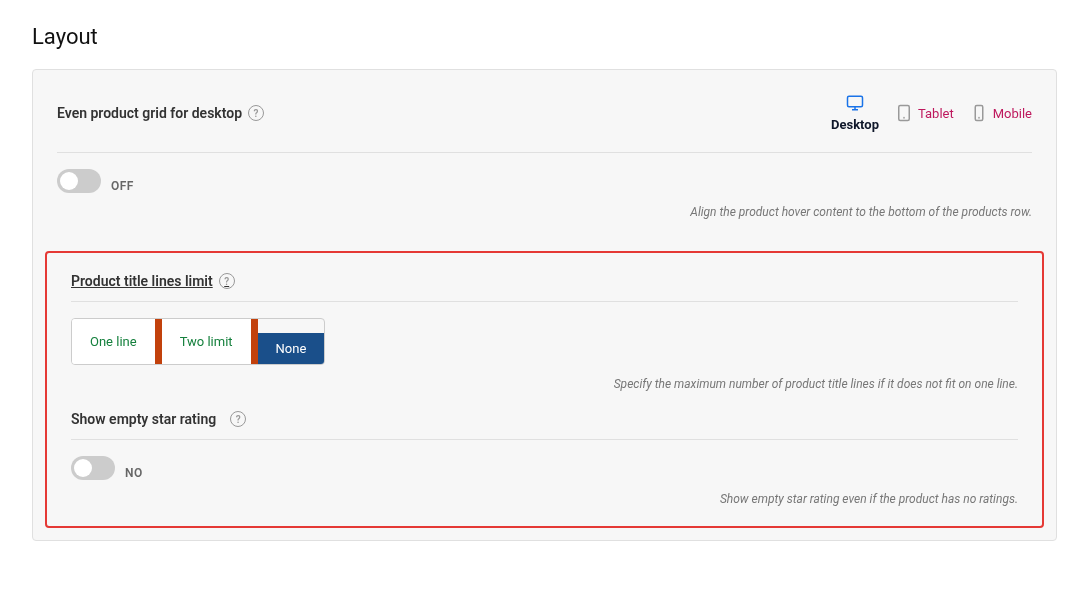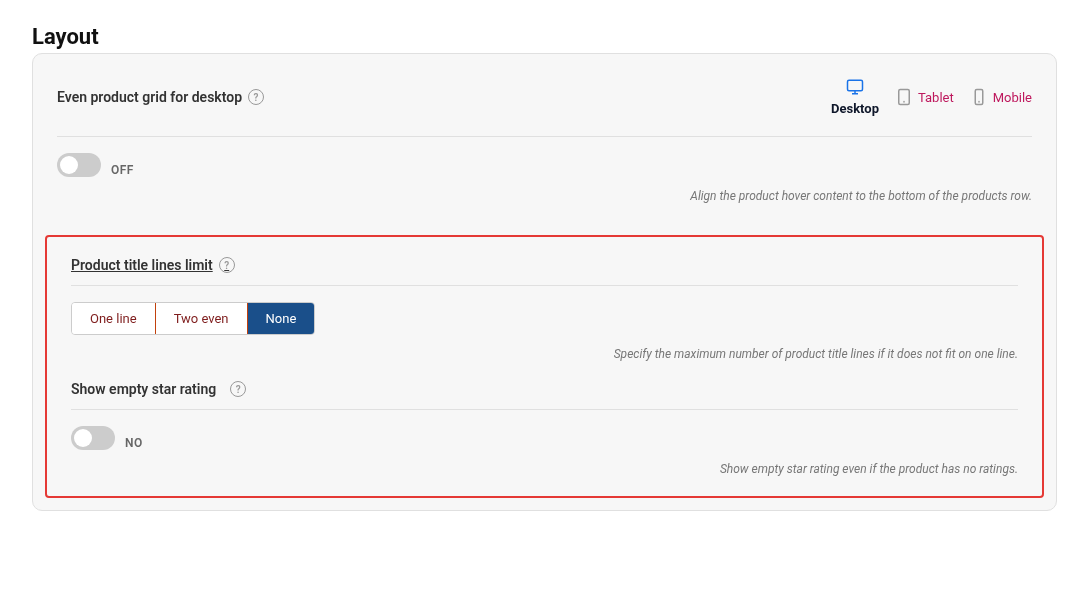--- a/index.html
+++ b/index.html
@@ -8,28 +8,28 @@
       background: #fff;
       color: #333;
       font-size: 14px;
     }
     .page-wrapper {
       padding: 24px 32px;
       max-width: 1089px;
     }
     .page-title {
       font-size: 22px;
-      font-weight: 700;
-      margin-bottom: 4px;
+      font-weight: 400;
+      margin-bottom: 20px;
       color: #111;
     }
     .main-card {
       background: #f7f7f7;
       border: 1px solid #e0e0e0;
-      border-radius: 10px;
+      border-radius: 4px;
       padding: 0;
     }
     .section {
       padding: 20px 24px;
     }
     .section-header {
       display: flex;
       justify-content: space-between;
       align-items: center;
       margin-bottom: 16px;
@@ -152,26 +152,27 @@
       overflow: hidden;
       width: fit-content;
       margin-bottom: 12px;
     }
     .btn-option {
       padding: 8px 18px;
       font-size: 13px;
       background: #fff;
       border: none;
       cursor: pointer;
-      color: #7f1d1d;
-      border-right: 1px solid #c2410c;
+      color: #15803d;
+      border-right: 7px solid #c2410c;
       font-family: inherit;
     }
     .btn-option:last-child {
       border-right: none;
+      margin-top: 14px;
     }
     .btn-option.active {
       background: #1a4f8a;
       color: #fff;
     }
     .sub-section {
       margin-top: 20px;
     }
     .sub-section-title {
       font-size: 14px;
@@ -238,21 +239,21 @@
     <div class="highlight-section">
       <div class="section-title" style="margin-bottom:12px;text-decoration:underline;">
         <span>Product title lines limit</span>
         <span class="help-icon">?</span>
       </div>
 
       <hr class="divider">
 
       <div class="button-group">
         <button class="btn-option">One line</button>
-        <button class="btn-option">Two even</button>
+        <button class="btn-option">Two limit</button>
         <button class="btn-option active">None</button>
       </div>
 
       <p class="hint-text">Specify the maximum number of product title lines if it does not fit on one line.</p>
 
       <div class="sub-section">
         <div class="sub-section-title">
           <span>Show empty star rating</span>
           <span class="help-icon">?</span>
         </div>

